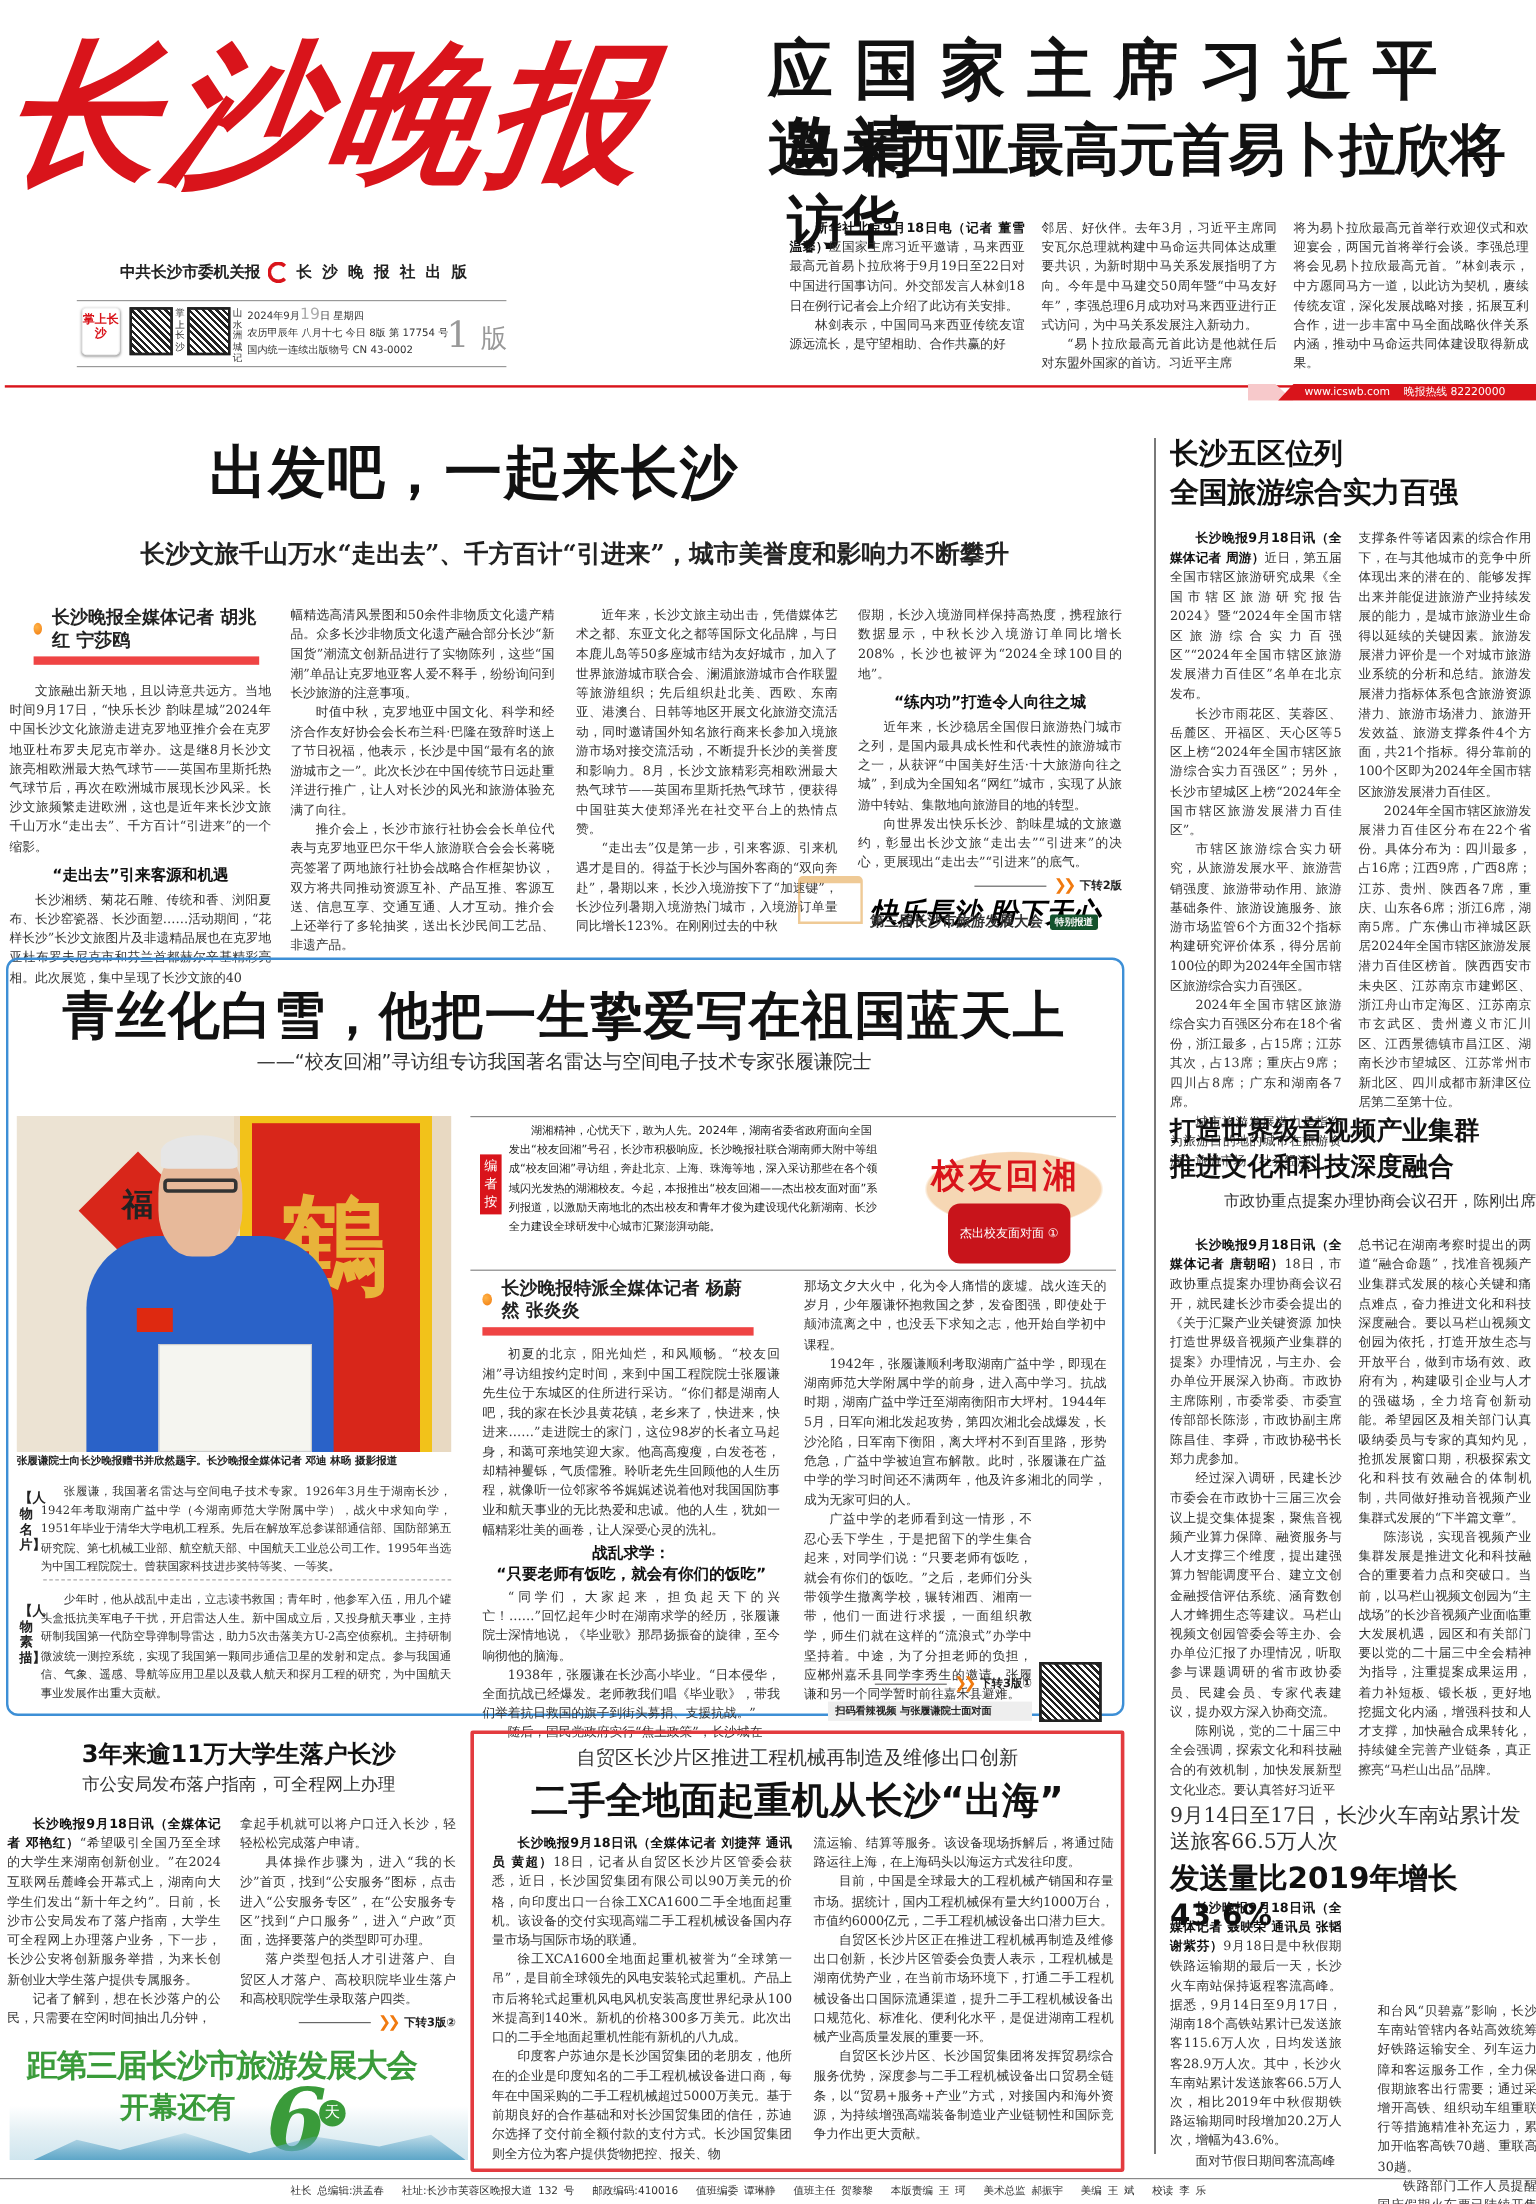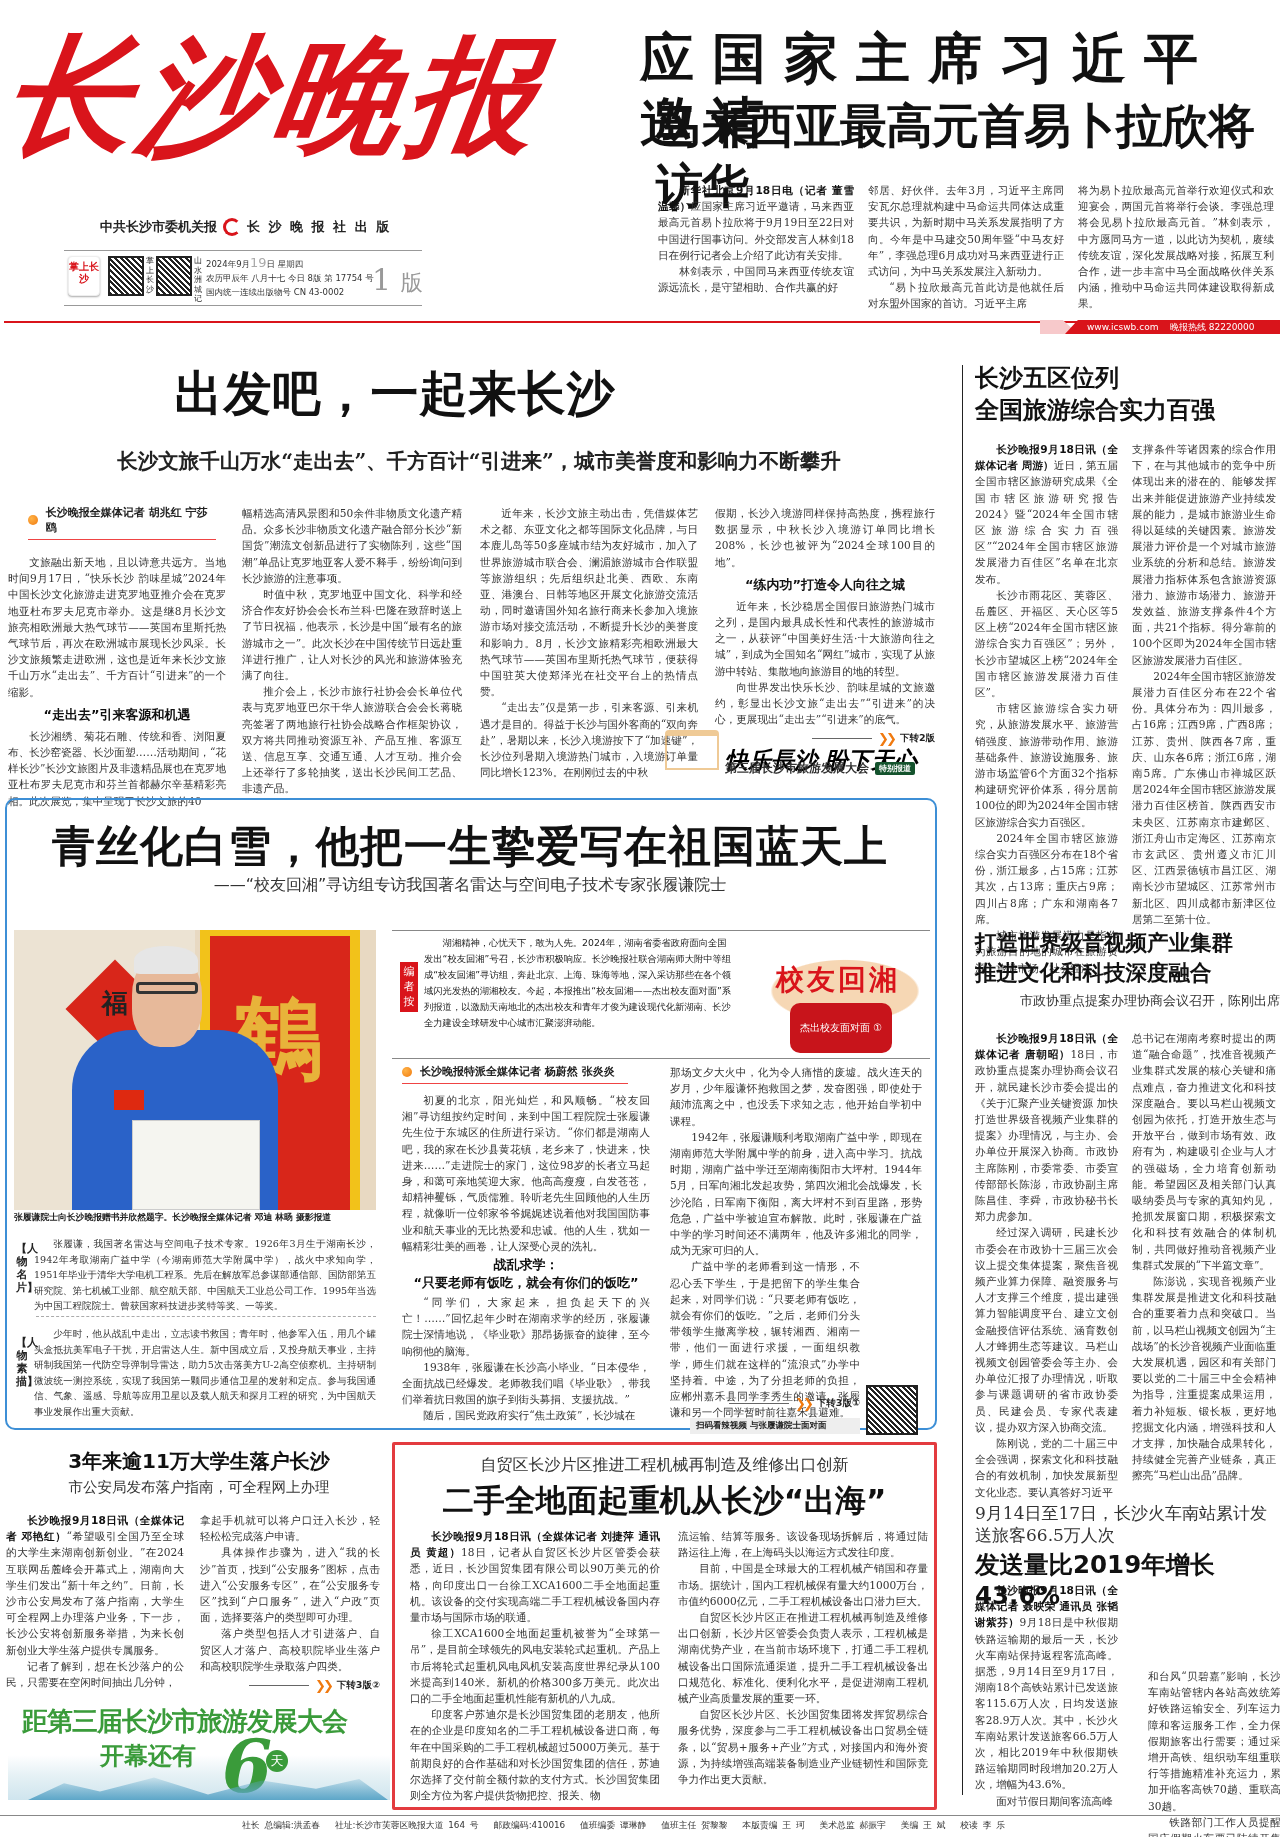--- a/index.html
+++ b/index.html
@@ -30,21 +30,21 @@
   .urlbar { left: 1065px; top: 320px; width: 215px; height: 14px; background: #d9141b; color: #fff; font-size: 9px; line-height: 14px; padding-left: 22px; clip-path: polygon(6% 0, 100% 0, 100% 100%, 0 100%); }
   .urlbar-pink { left: 1040px; top: 320px; width: 38px; height: 14px; background: #f7c9cb; clip-path: polygon(0 0, 60% 0, 100% 100%, 0 100%); }
 
   
   .lead-h1 { left: 640px; top: 26px; width: 640px; font-size: 54px; line-height: 64px; font-weight: bold; letter-spacing: 18px; color: #111; font-family: "DejaVu Serif", serif; }
   .lead-h2 { left: 656px; top: 96px; width: 624px; font-size: 47px; line-height: 60px; font-weight: bold; color: #111; font-family: "DejaVu Serif", serif; letter-spacing: -1px; }
 
   
   .s2-h1 { left: 95px; top: 362px; width: 600px; text-align: center; font-family: "DejaVu Sans", sans-serif; font-weight: bold; font-size: 48px; color: #111; letter-spacing: 1px; }
   .s2-h2 { left: 14px; top: 447px; width: 930px; text-align: center; font-size: 20.5px; font-weight: bold; color: #222; }
-  .byline { font-family: "DejaVu Sans", sans-serif; font-size: 11px; font-weight: bold; color: #222; display: flex; align-items: center; gap: 8px; padding-bottom: 4px; border-bottom: 1px solid #ef4444; }
+  .byline { font-family: "DejaVu Sans", sans-serif; font-size: 15px; font-weight: bold; color: #222; display: flex; align-items: center; gap: 8px; padding-bottom: 4px; border-bottom: 7px solid #ef4444; }
   .dot { width: 10px; height: 10px; border-radius: 50%; background: radial-gradient(circle at 35% 35%, #ffb347, #f07a10); display: inline-block; }
   .subhead { font-family: "DejaVu Sans", sans-serif; font-weight: bold; font-size: 13px; text-align: center; color: #111; margin: 6px 0 4px; }
   .turn { font-family: "DejaVu Sans", sans-serif; font-size: 9.5px; font-weight: bold; color: #222; display: flex; align-items: center; justify-content: flex-end; gap: 6px; }
   .turn .line { width: 60px; height: 1px; background: #666; }
   .turn .chev { color: #f07a10; font-size: 13px; letter-spacing: -3px; }
   .banner1 { left: 665px; top: 725px; width: 290px; height: 60px; }
   .banner1 .script { color: #000000; font-size: 23px; font-style: italic; font-weight: bold; position: absolute; left: 60px; top: 0; white-space: nowrap; margin-top: 20px; }
   .banner1 .title { color: #333; font-family: "DejaVu Sans", sans-serif; font-weight: bold; font-size: 12px; position: absolute; left: 60px; top: 35px; white-space: nowrap; }
   .banner1 .tag { display: inline-block; background: #14532d; color: #fff; font-size: 8px; padding: 1px 4px; border-radius: 2px; margin-left: 6px; vertical-align: middle; }
   .banner1 .gate { position: absolute; left: 0; top: 5px; width: 54px; height: 40px; border: 2px solid #e8b36a; border-top-width: 6px; border-radius: 4px 4px 0 0; opacity: .7; }
@@ -336,21 +336,21 @@
 <div class="col" style="left:678px;top:1528px;width:250px;">
   <p class="body noind">流运输、结算等服务。该设备现场拆解后，将通过陆路运往上海，在上海码头以海运方式发往印度。</p>
   <p class="body">目前，中国是全球最大的工程机械产销国和存量市场。据统计，国内工程机械保有量大约1000万台，市值约6000亿元，二手工程机械设备出口潜力巨大。</p>
   <p class="body">自贸区长沙片区正在推进工程机械再制造及维修出口创新，长沙片区管委会负责人表示，工程机械是湖南优势产业，在当前市场环境下，打通二手工程机械设备出口国际流通渠道，提升二手工程机械设备出口规范化、标准化、便利化水平，是促进湖南工程机械产业高质量发展的重要一环。</p>
   <p class="body">自贸区长沙片区、长沙国贸集团将发挥贸易综合服务优势，深度参与二手工程机械设备出口贸易全链条，以“贸易+服务+产业”方式，对接国内和海外资源，为持续增强高端装备制造业产业链韧性和国际竞争力作出更大贡献。</p>
 </div>
 
 <div class="abs footrule"></div>
 <div class="abs footer">
   <span>社长  总编辑:洪孟春</span>
-  <span>社址:长沙市芙蓉区晚报大道 164 号</span>
+  <span>社址:长沙市芙蓉区晚报大道 132 号</span>
   <span>邮政编码:410016</span>
   <span>值班编委 谭琳静</span>
   <span>值班主任 贺黎黎</span>
   <span>本版责编 王  珂</span>
   <span>美术总监 郝振宇</span>
   <span>美编 王  斌</span>
   <span>校读 李  乐</span>
 </div>
 
 </body></html>

